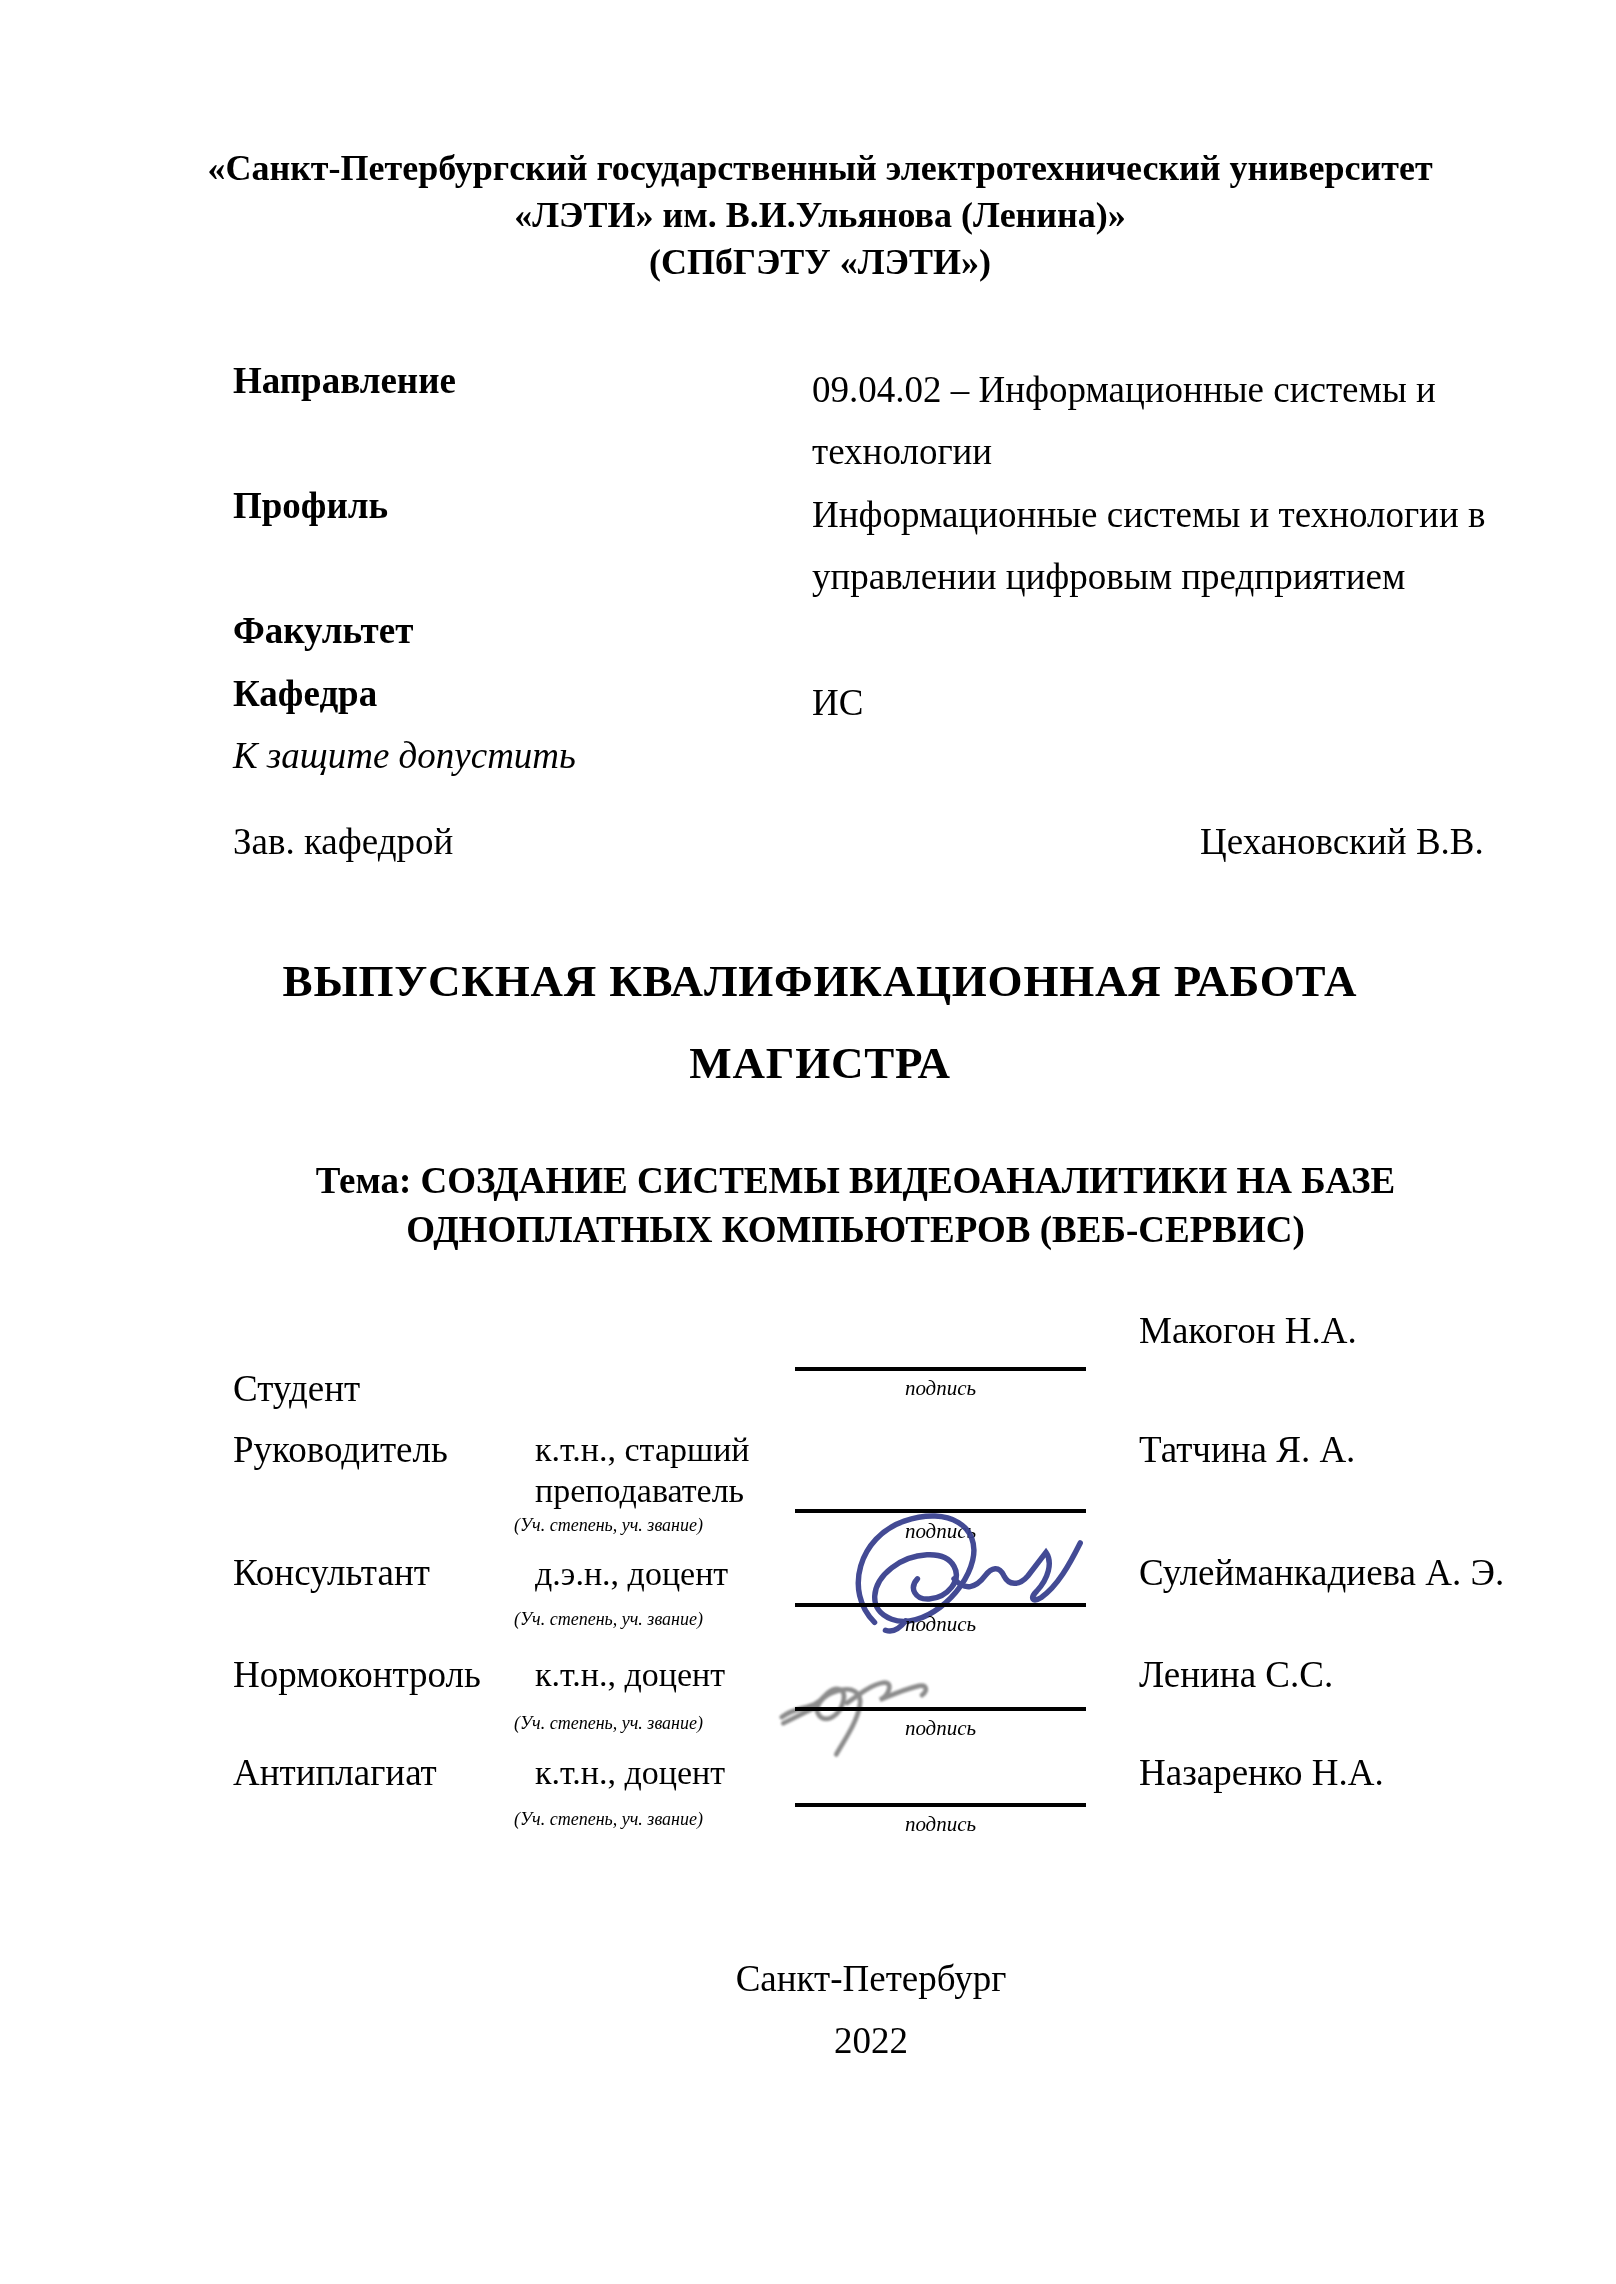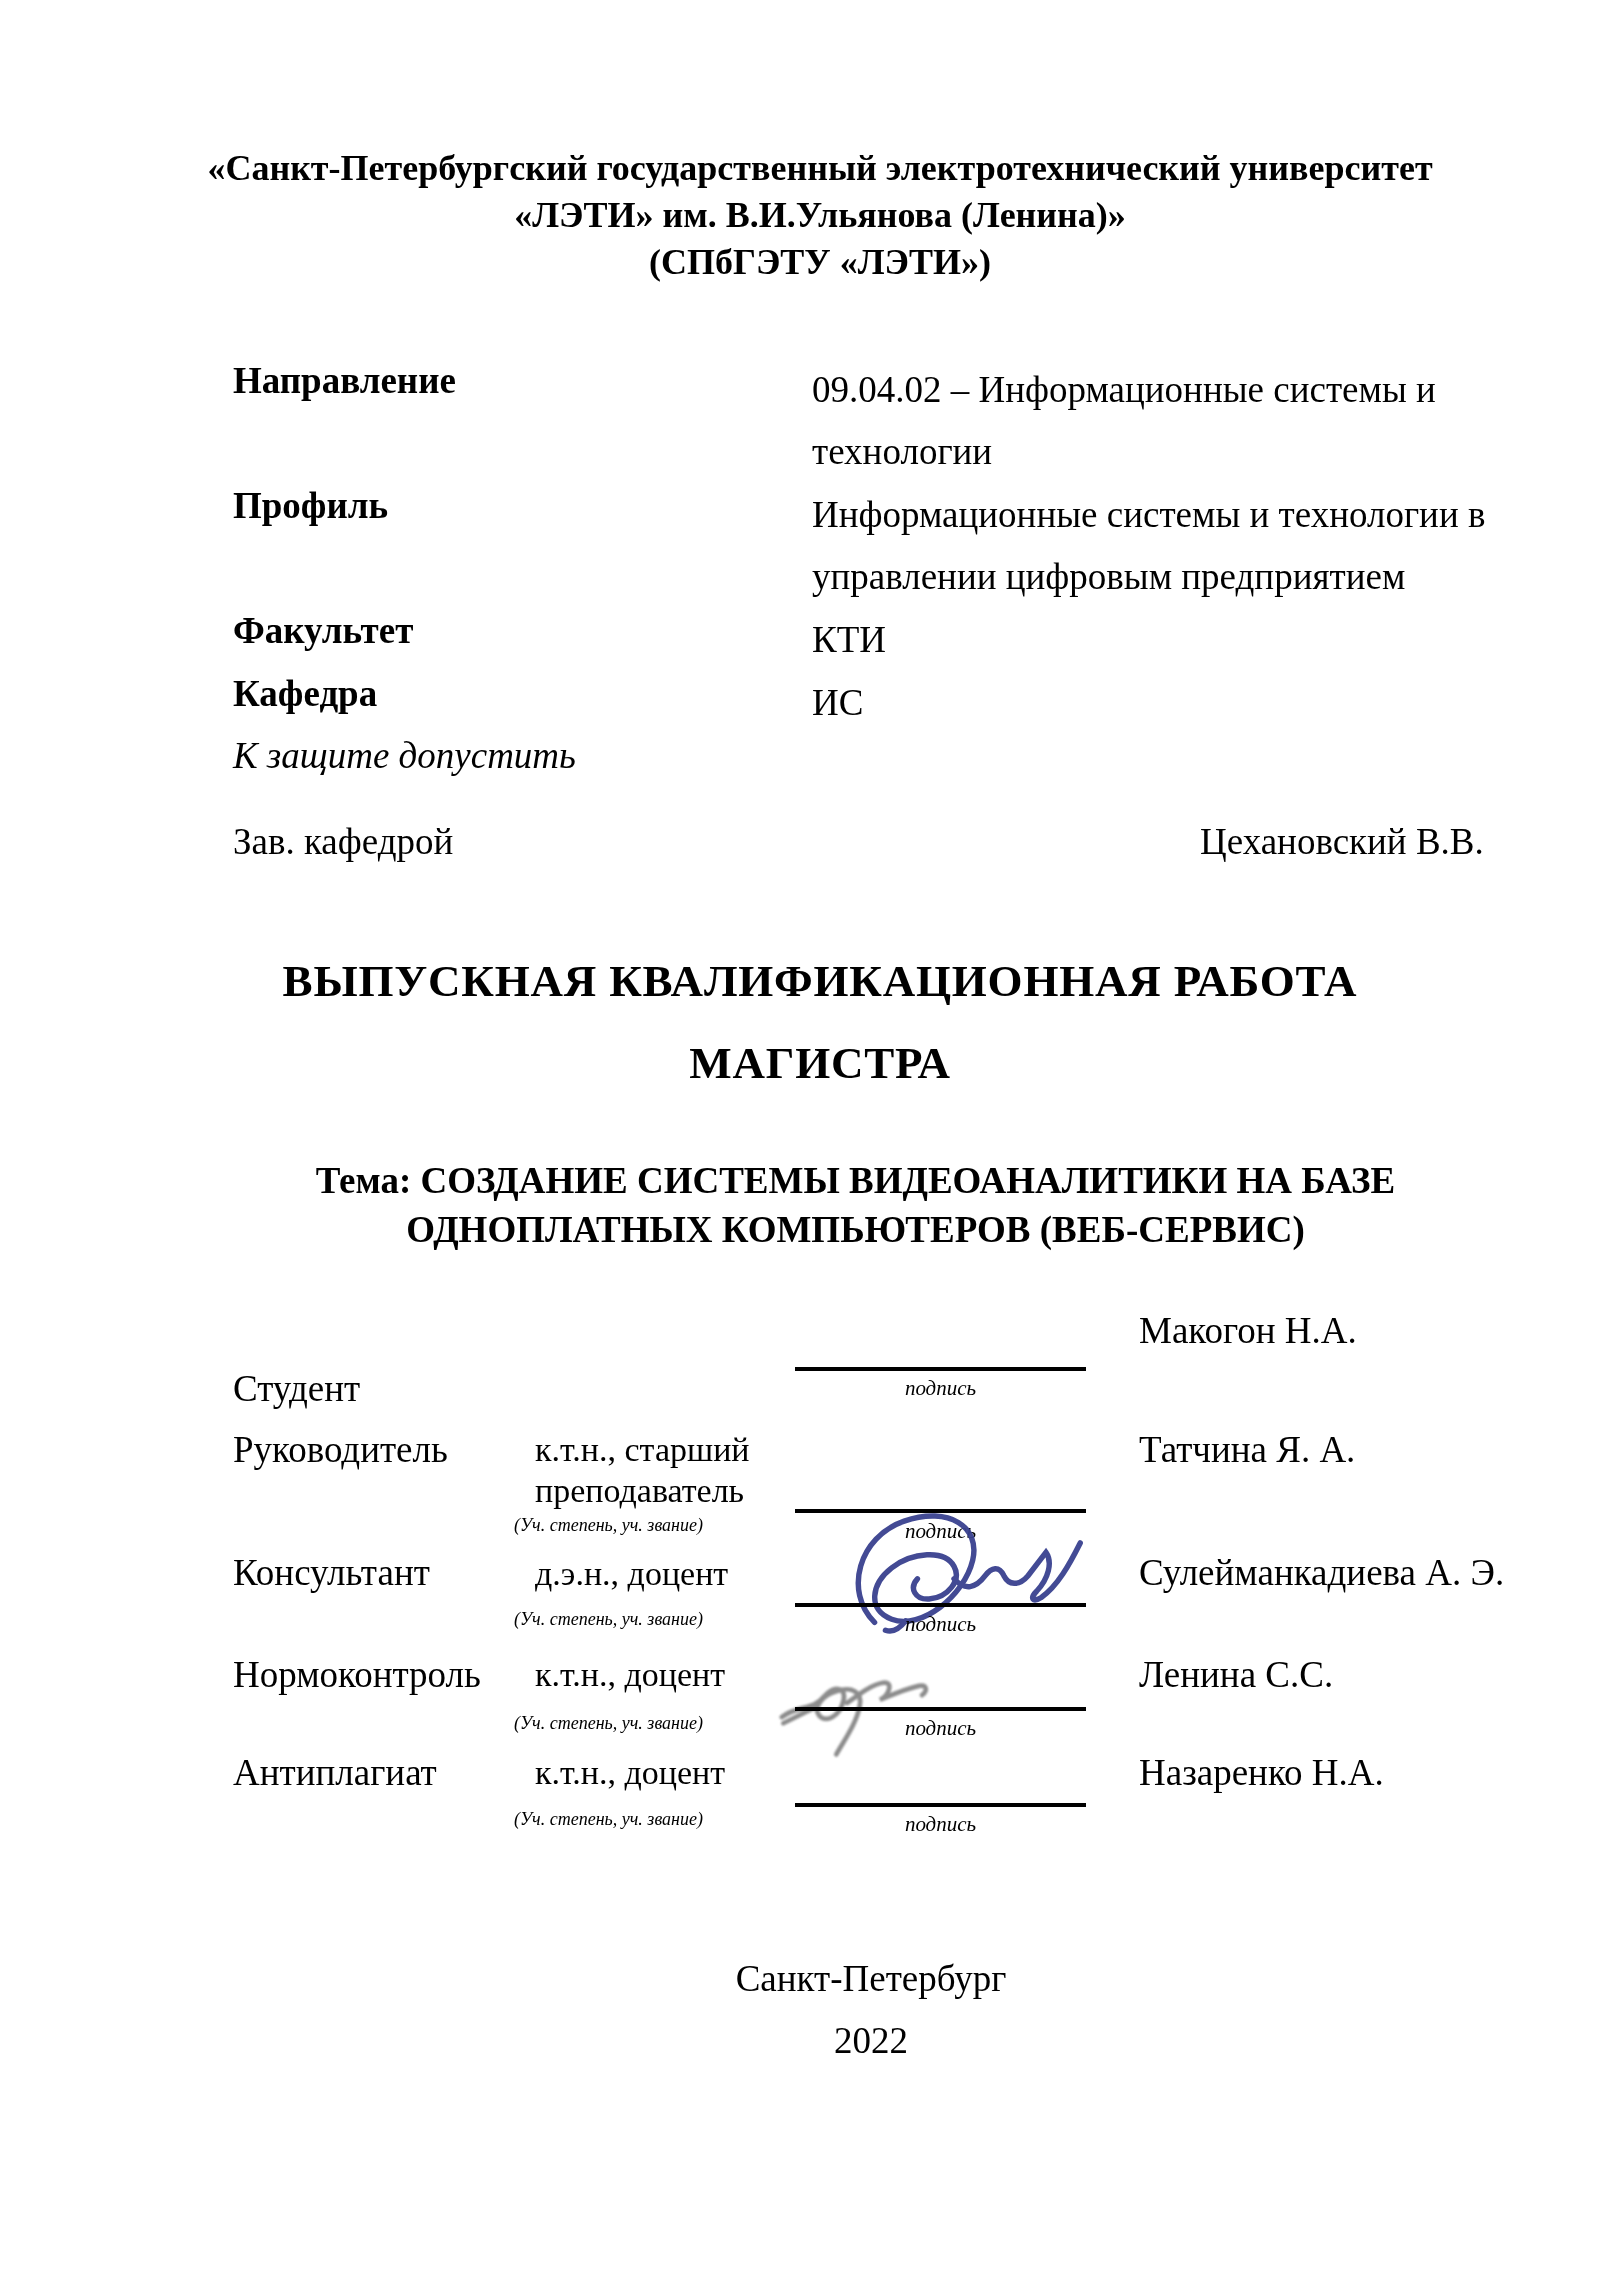--- a/index.html
+++ b/index.html
@@ -41,21 +41,20 @@
     <div>(СПбГЭТУ «ЛЭТИ»)</div>
   </div>
 
   <div class="abs label-col" style="top:359px">Направление</div>
   <div class="abs value-col" style="top:359px">09.04.02 – Информационные системы и технологии</div>
 
   <div class="abs label-col" style="top:484px">Профиль</div>
   <div class="abs value-col" style="top:484px">Информационные системы и технологии в управлении цифровым предприятием</div>
 
   <div class="abs label-col" style="top:609px">Факультет</div>
-  <div class="abs value-col" style="top:609px">КТИ</div>
 
   <div class="abs label-col" style="top:672px">Кафедра</div>
   <div class="abs value-col" style="top:672px">ИС</div>
 
   <div class="abs admit" style="top:734px">К защите допустить</div>
 
   <div class="abs head-row-label" style="top:820px">Зав. кафедрой</div>
   <div class="abs head-row-name" style="top:820px">Цехановский В.В.</div>
 
   <div class="abs main-title" style="top:955px">ВЫПУСКНАЯ КВАЛИФИКАЦИОННАЯ РАБОТА</div>

